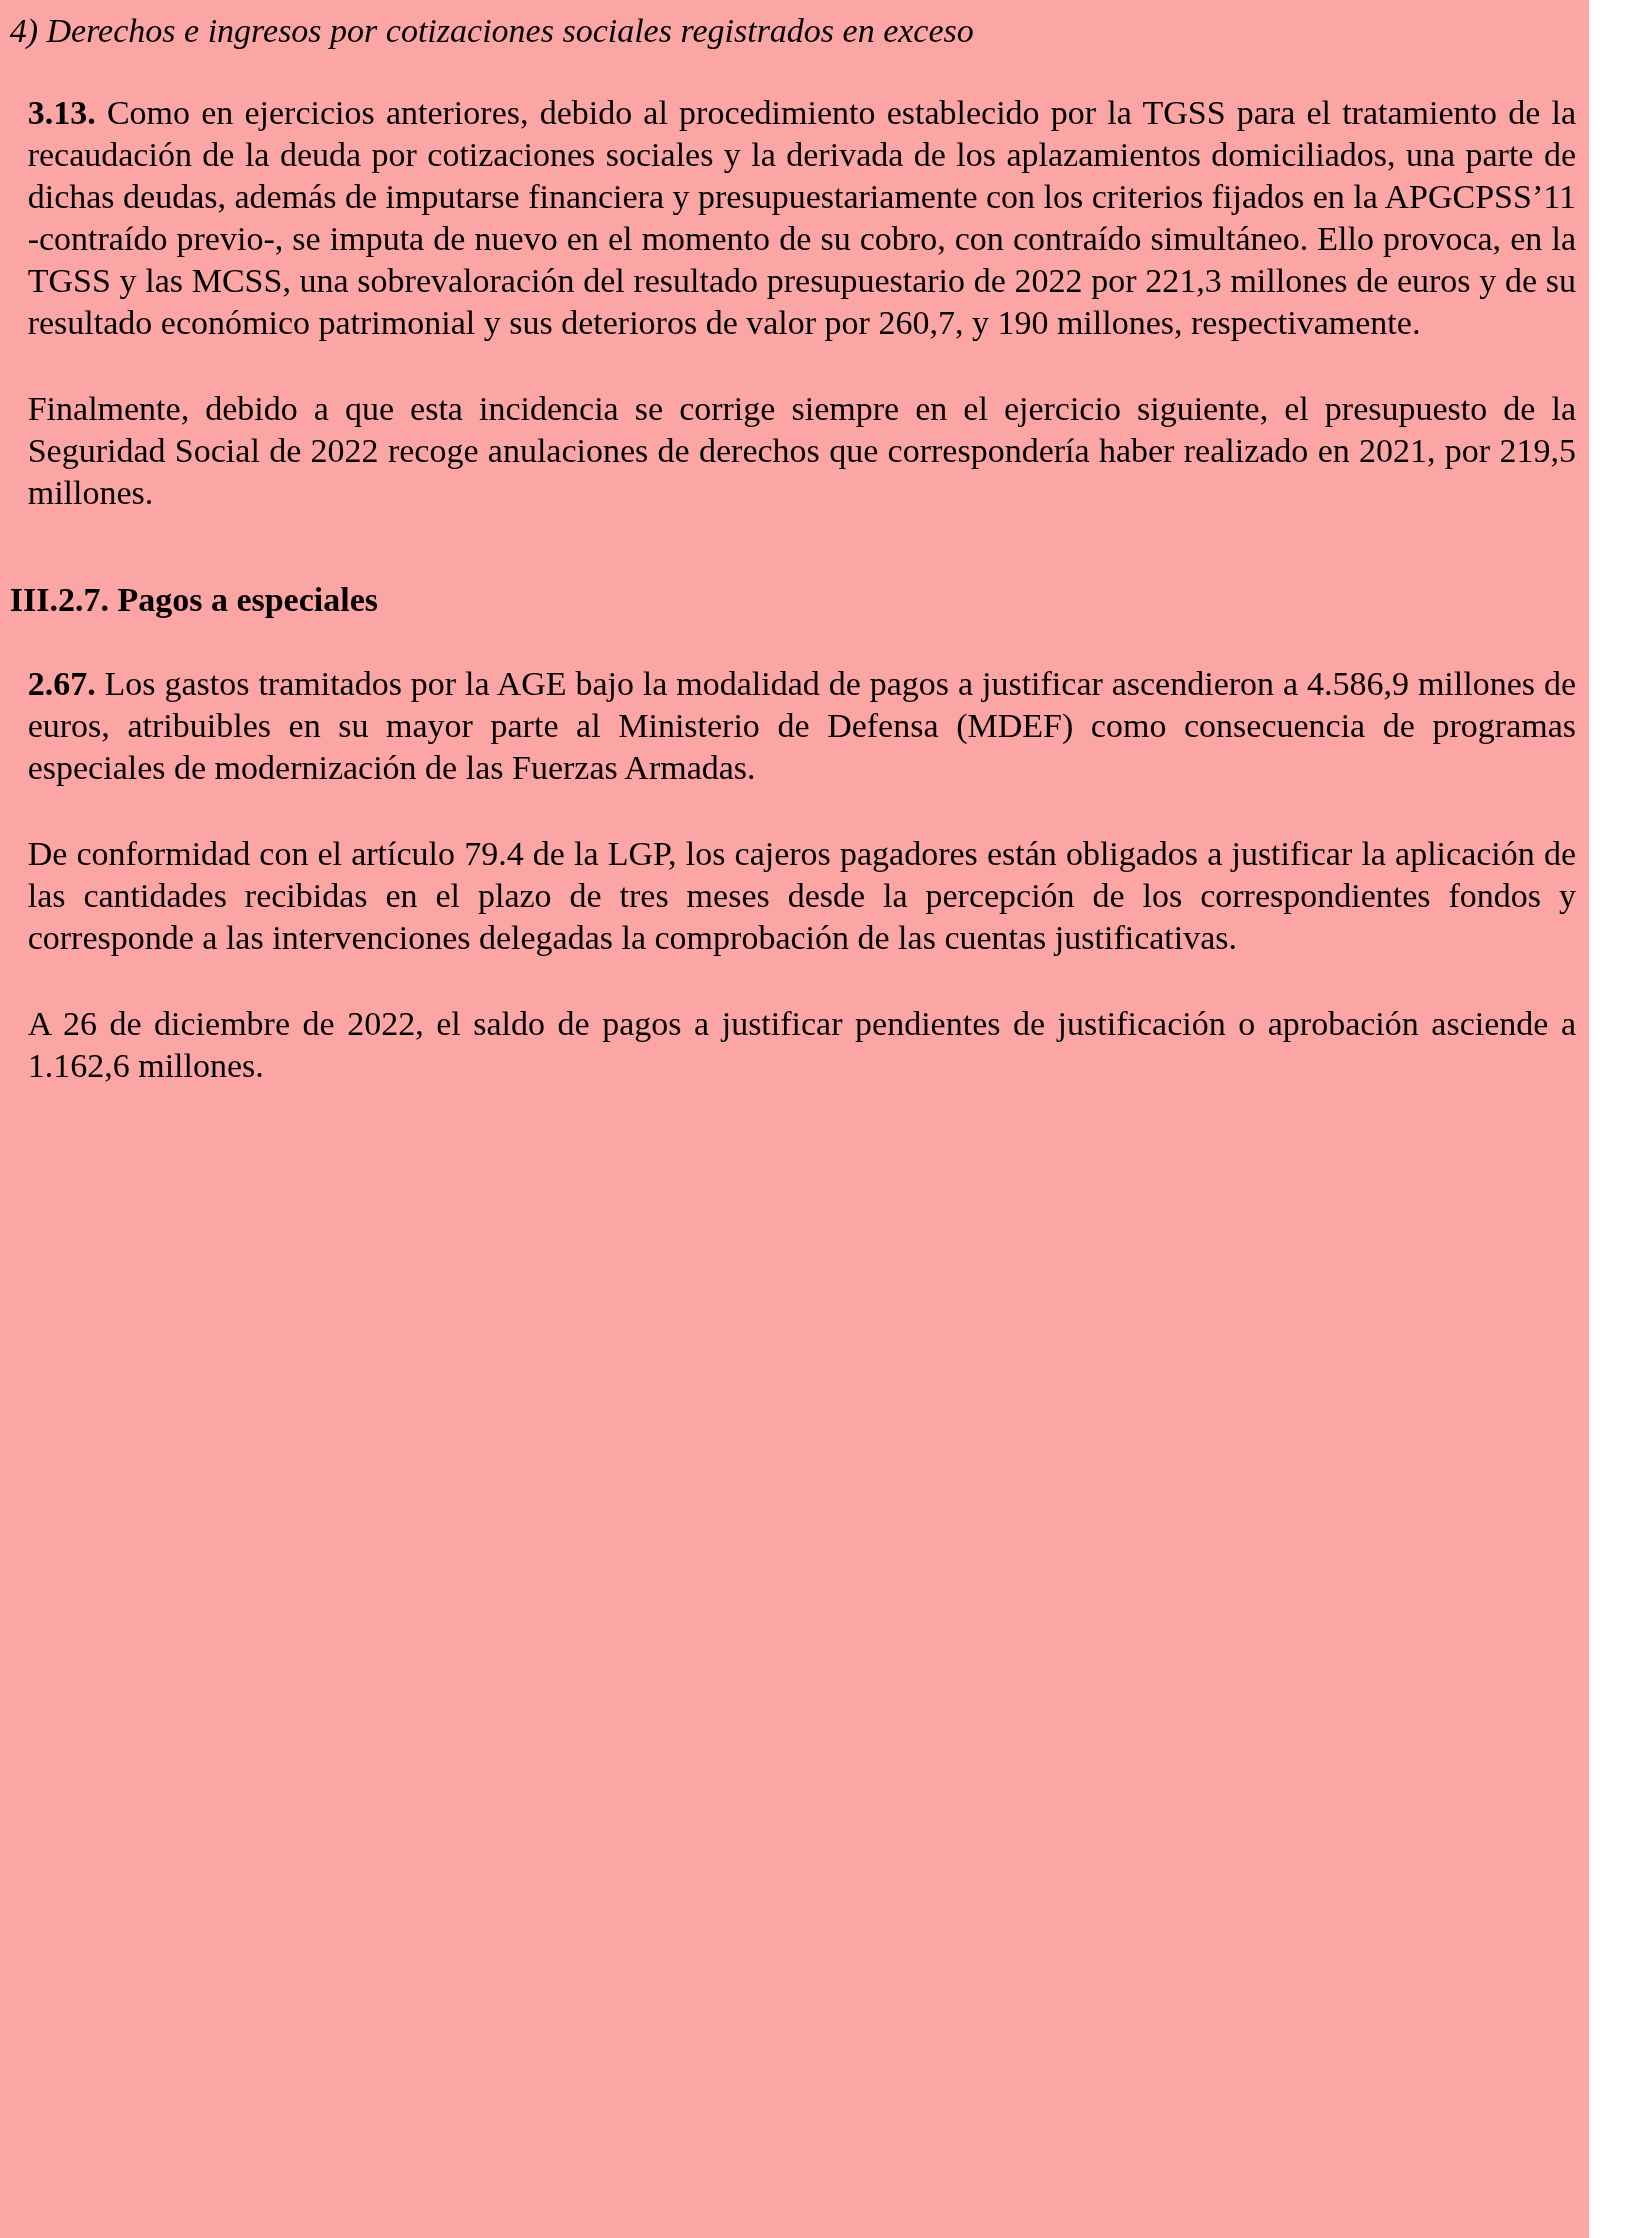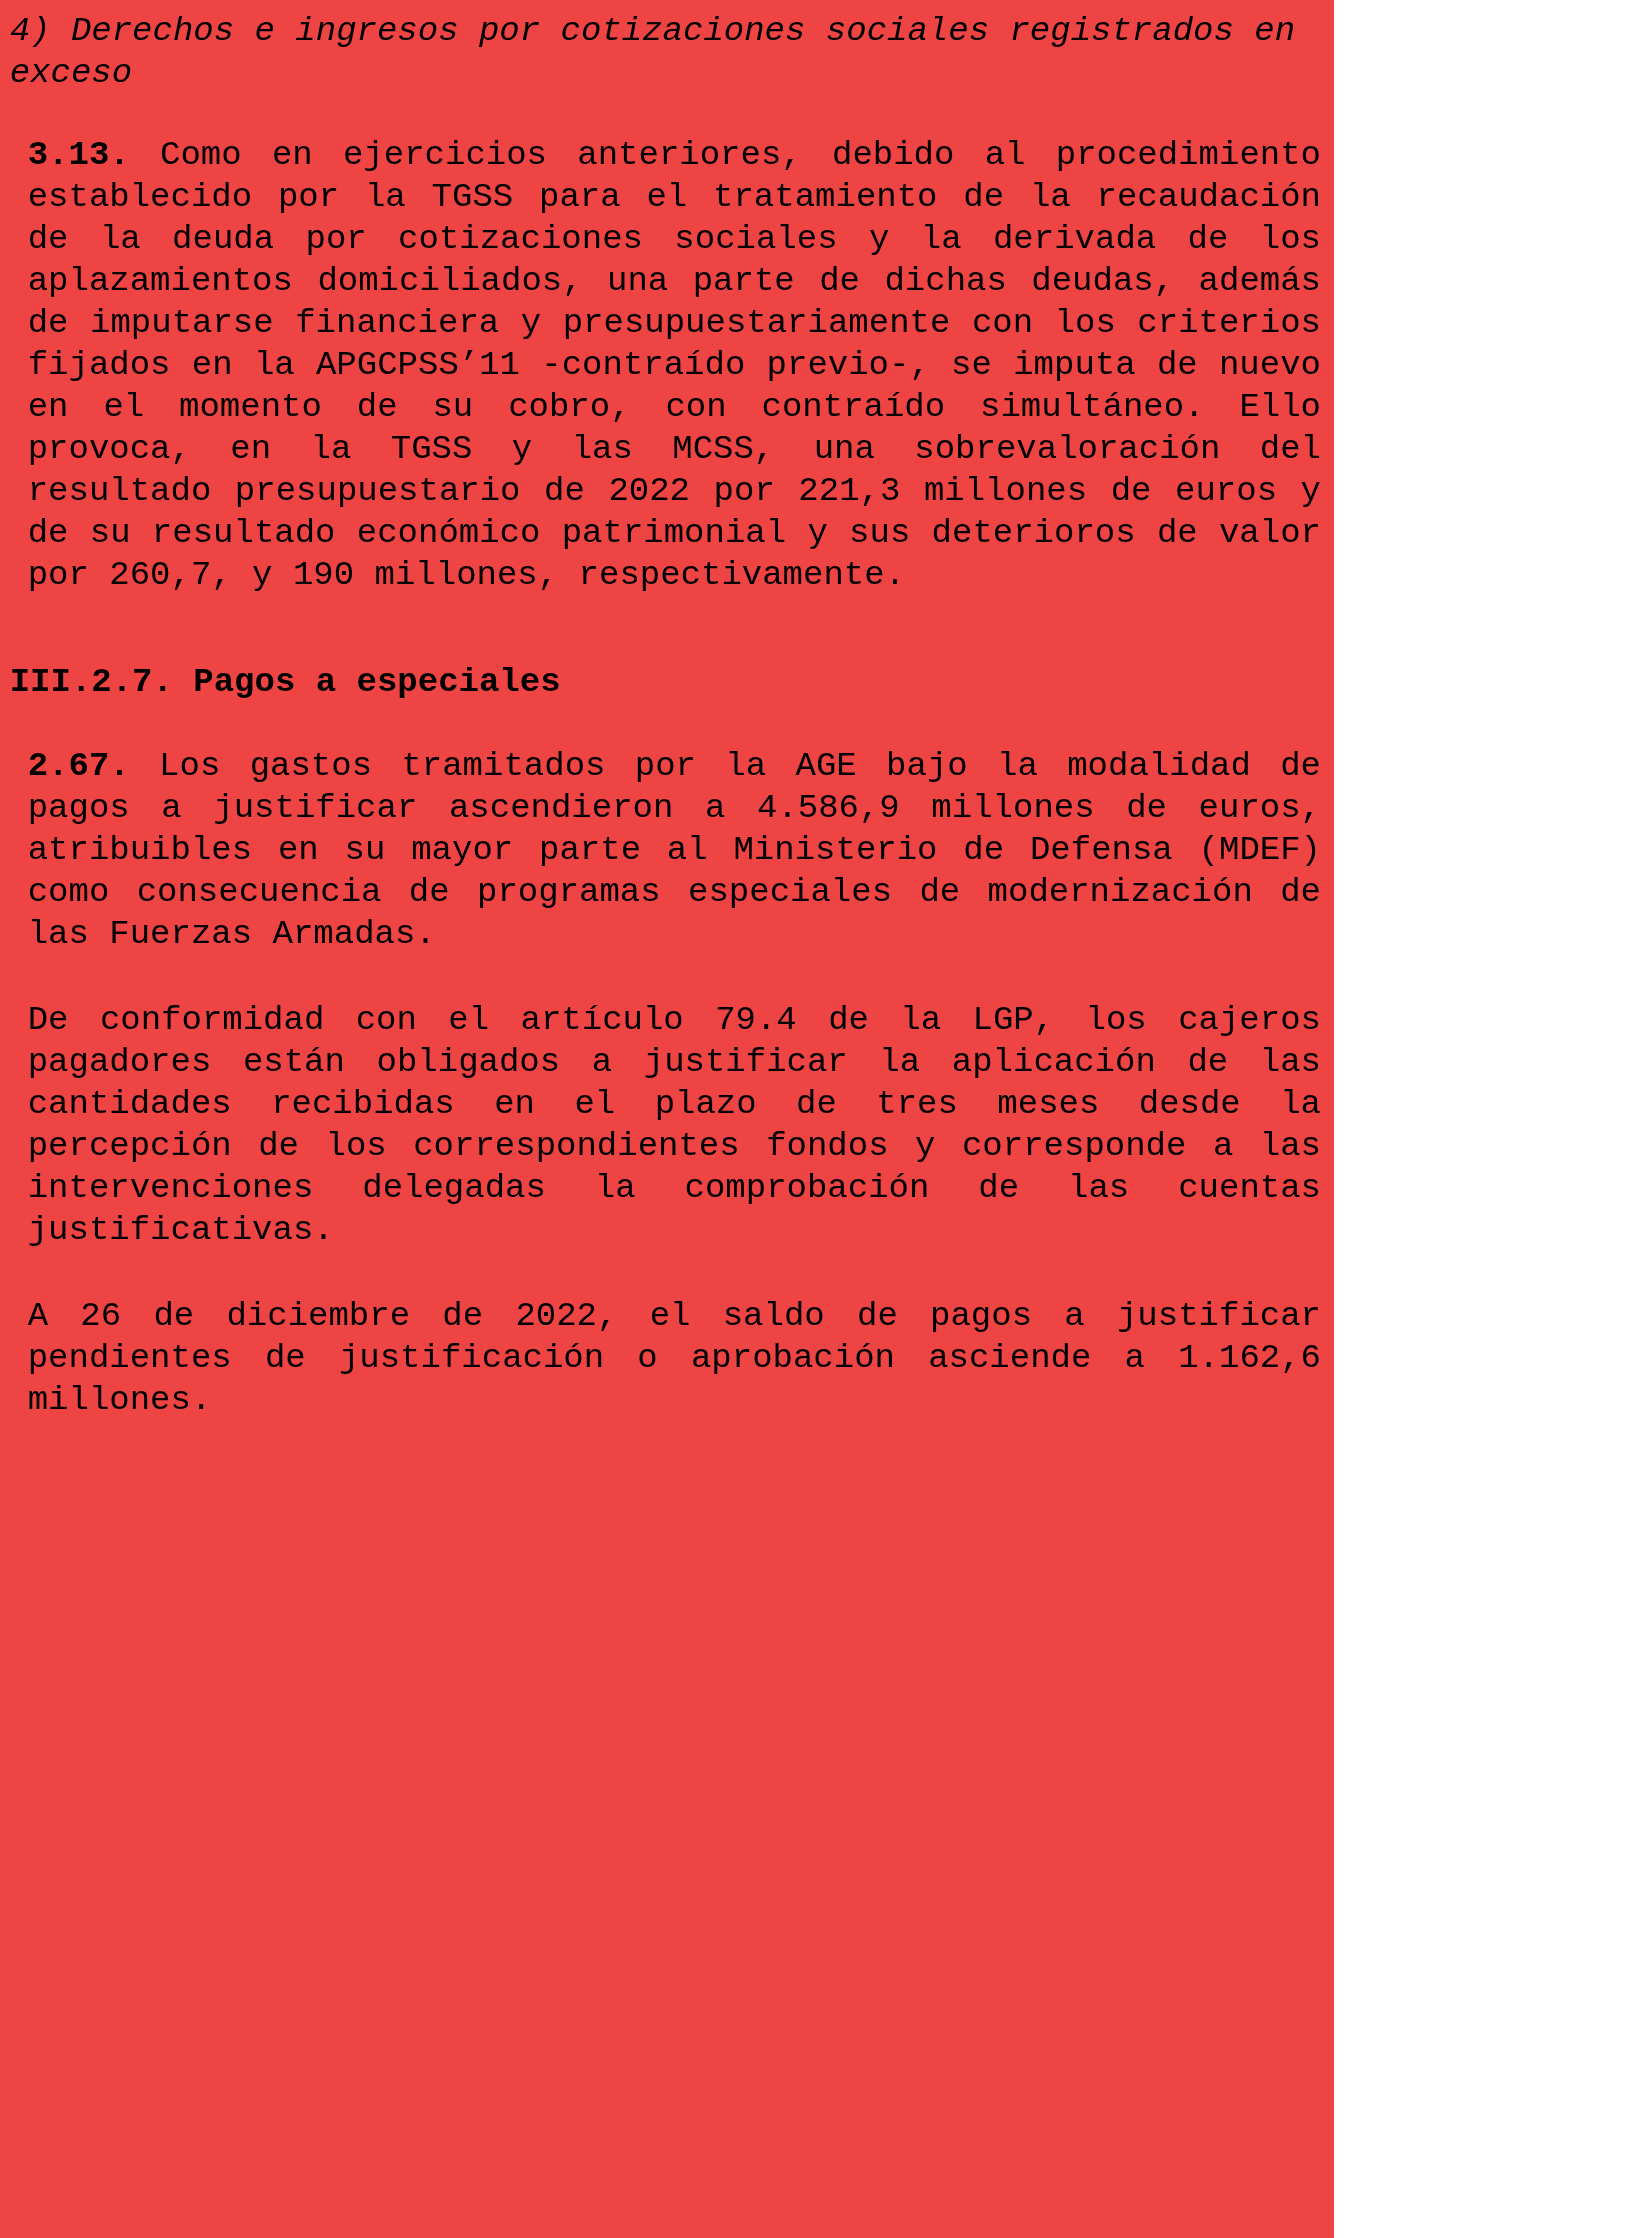--- a/index.html
+++ b/index.html
@@ -2,26 +2,26 @@
 <html style="font-size:13px"><head>
 <meta charset="utf-8">
 <style>
   html, body {
     margin: 0;
     padding: 0;
     background: #ffffff;
   }
   .page {
     position: relative;
-    width: 1334px;
+    width: 1589px;
     height: 2239px;
     box-sizing: border-box;
-    background: #ef4444;
+    background: #fca5a5;
     color: #000000;
-    font-family: Liberation Mono, monospace;
+    font-family: Liberation Serif, serif;
     font-size: 34px;
     line-height: 42px;
     padding: 9.7px 13px 0 9.7px;
     overflow: hidden;
   }
   .heading-italic {
     font-style: italic;
     font-weight: normal;
     font-size: 34px;
     line-height: 42px;
@@ -45,20 +45,21 @@
 </style>
 </head>
 <body>
 
 <div class="page">
 
   <h2 class="heading-italic">4) Derechos e ingresos por cotizaciones sociales registrados en exceso</h2>
 
   <p class="para"><span class="para-number">3.13.</span><span> Como en ejercicios anteriores, debido al procedimiento establecido por la TGSS para el tratamiento de la recaudación de la deuda por cotizaciones sociales y la derivada de los aplazamientos domiciliados, una parte de dichas deudas, además de imputarse financiera y presupuestariamente con los criterios fijados en la APGCPSS’11 -contraído previo-, se imputa de nuevo en el momento de su cobro, con contraído simultáneo. Ello provoca, en la TGSS y las MCSS, una sobrevaloración del resultado presupuestario de 2022 por 221,3 millones de euros y de su resultado económico patrimonial y sus deterioros de valor por 260,7, y 190 millones, respectivamente.</span></p>
 
+  <p class="para">Finalmente, debido a que esta incidencia se corrige siempre en el ejercicio siguiente, el presupuesto de la Seguridad Social de 2022 recoge anulaciones de derechos que correspondería haber realizado en 2021, por 219,5 millones.</p>
 
   <h2 class="heading-bold">III.2.7. Pagos a especiales</h2>
 
   <p class="para"><span class="para-number">2.67.</span><span> Los gastos tramitados por la AGE bajo la modalidad de pagos a justificar ascendieron a 4.586,9 millones de euros, atribuibles en su mayor parte al Ministerio de Defensa (MDEF) como consecuencia de programas especiales de modernización de las Fuerzas Armadas.</span></p>
 
   <p class="para">De conformidad con el artículo 79.4 de la LGP, los cajeros pagadores están obligados a justificar la aplicación de las cantidades recibidas en el plazo de tres meses desde la percepción de los correspondientes fondos y corresponde a las intervenciones delegadas la comprobación de las cuentas justificativas.</p>
 
   <p class="para">A 26 de diciembre de 2022, el saldo de pagos a justificar pendientes de justificación o aprobación asciende a 1.162,6 millones.</p>
 
 </div>

